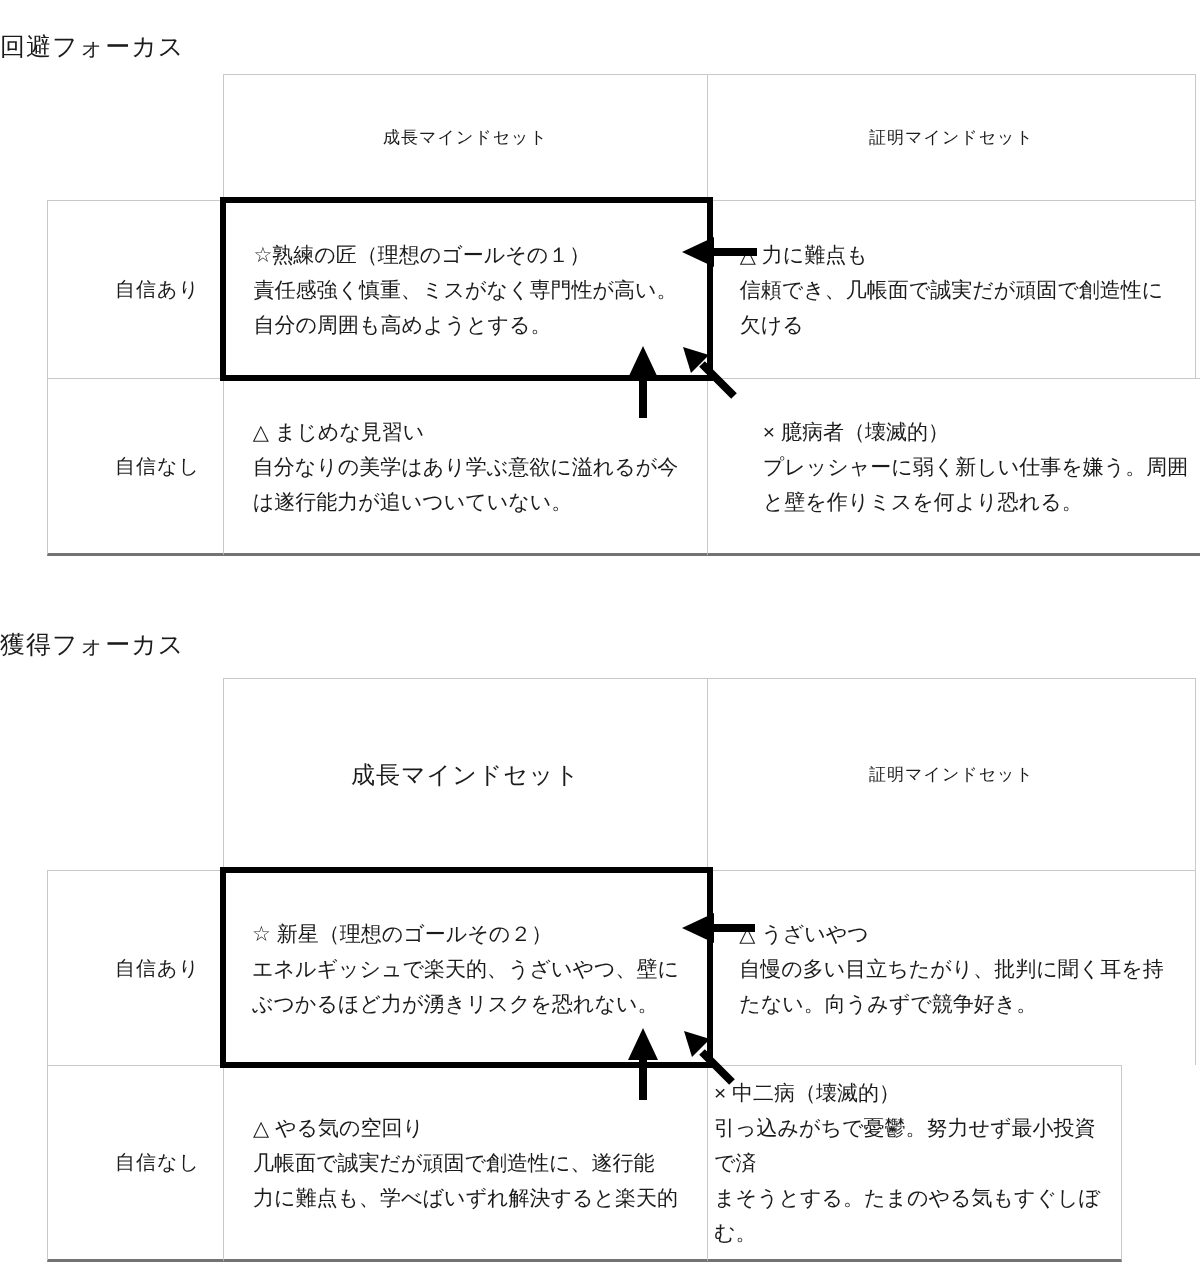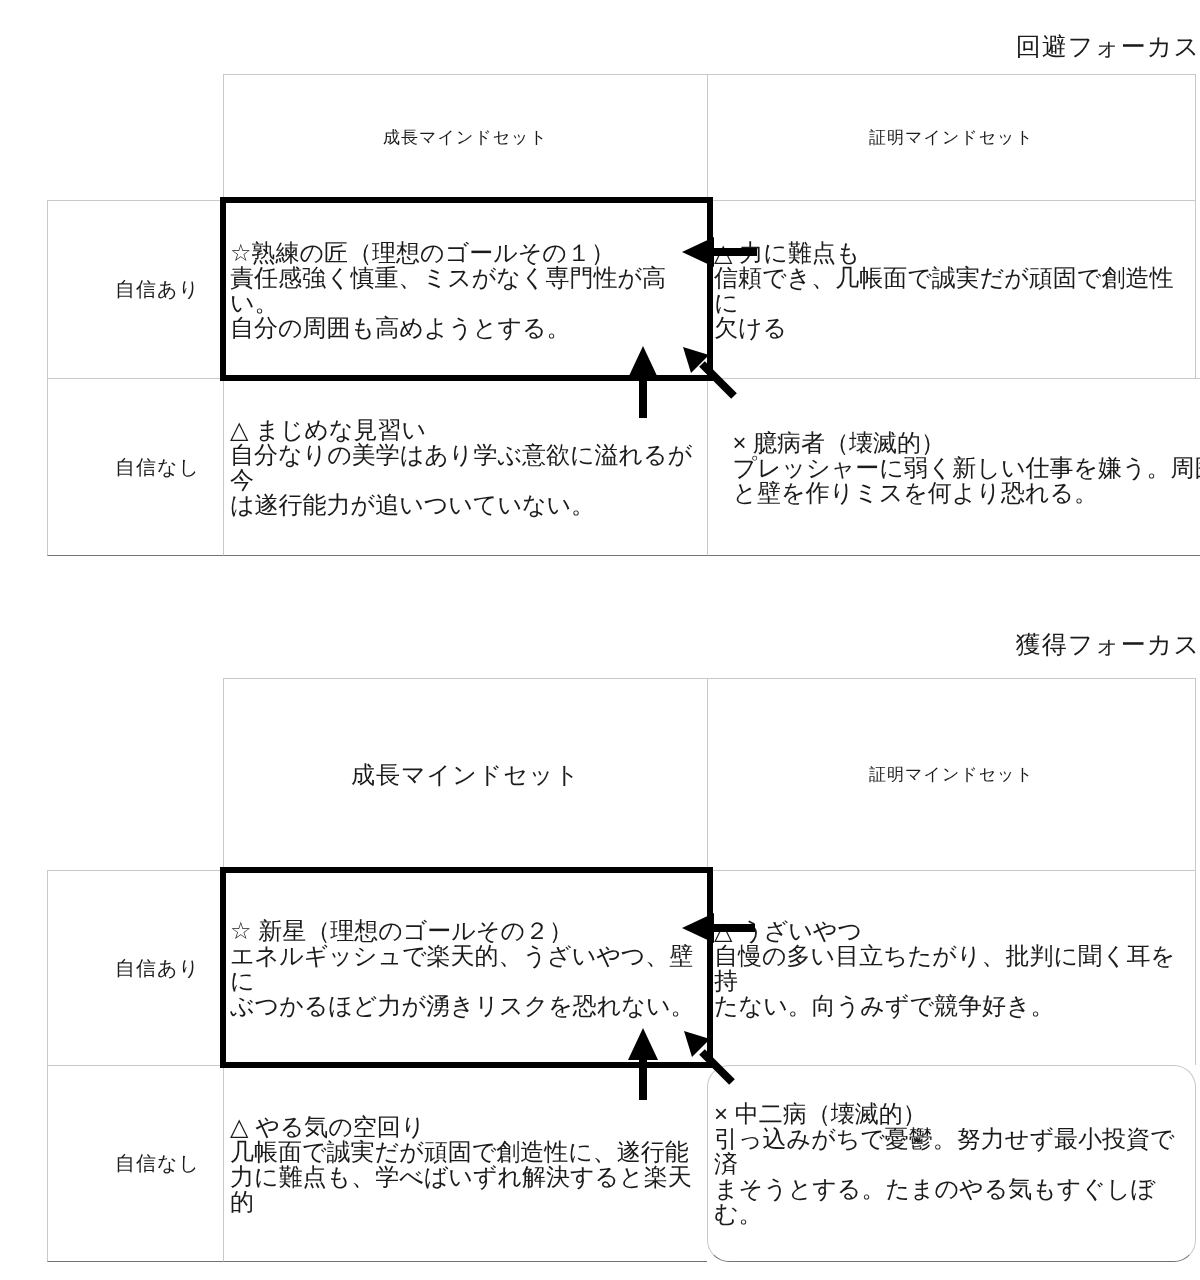--- a/index.html
+++ b/index.html
@@ -2,56 +2,56 @@
 <html lang="ja"><head>
 <meta charset="utf-8">
 <style>
   html,body{margin:0;padding:0;background:#ffffff;}
   body{
     width:1200px;height:1280px;position:relative;overflow:hidden;
     font-family:"Liberation Sans","DejaVu Sans",sans-serif;
     color:#1b1b1b;
   }
   .page-title{
-    position:absolute;left:0;width:1200px;text-align:right;
+    position:absolute;left:0;width:1200px;text-align:left;
     font-size:25px;letter-spacing:1px;
   }
   .title-1{top:30px;}
   .title-2{top:628px;}
   .cell{
     position:absolute;box-sizing:border-box;
     border-top:1px solid #c9c9c9;border-left:1px solid #c9c9c9;
     display:flex;align-items:center;justify-content:center;
     background:#ffffff;
   }
   .edge-r{border-right:1px solid #c9c9c9;}
-  .edge-b{border-bottom:1px solid #737373;}
+  .edge-b{border-bottom:3px solid #737373;}
   .col-header{font-size:17px;letter-spacing:1px;}
   .col-header-big{font-size:24px;letter-spacing:1px;}
   .row-header{font-size:20px;letter-spacing:1px;margin-left:44px;}
-  .body-cell{font-size:24px;line-height:25px;padding:0 6px;}
+  .body-cell{font-size:21px;line-height:35px;padding:0 6px;}
   .lines{white-space:pre-line;}
   
   .t1-h1{left:223px;top:74px;width:484px;height:126px;}
   .t1-h2{left:707px;top:74px;width:489px;height:126px;}
   .t1-r1c0{left:3px;top:200px;width:220px;height:178px;}
   .t1-r1c1{left:223px;top:200px;width:484px;height:178px;}
   .t1-r1c2{left:707px;top:200px;width:489px;height:178px;}
   .t1-r2c0{left:3px;top:378px;width:220px;height:178px;}
   .t1-r2c1{left:223px;top:378px;width:484px;height:178px;}
   .t1-r2c2{left:707px;top:378px;width:537px;height:178px;}
   
   .t2-h1{left:223px;top:678px;width:484px;height:192px;}
   .t2-h2{left:707px;top:678px;width:489px;height:192px;}
   .t2-r1c0{left:3px;top:870px;width:220px;height:195px;}
   .t2-r1c1{left:223px;top:870px;width:484px;height:195px;}
   .t2-r1c2{left:707px;top:870px;width:489px;height:195px;}
   .t2-r2c0{left:3px;top:1065px;width:220px;height:197px;}
   .t2-r2c1{left:223px;top:1065px;width:484px;height:197px;}
-  .t2-r2c2{left:707px;top:1065px;width:489px;height:197px;border-radius:22px;}
+  .t2-r2c2{left:707px;top:1065px;width:415px;height:197px;}
   
   .highlight-box{
     position:absolute;box-sizing:border-box;border:6px solid #000000;
     background:transparent;z-index:5;pointer-events:none;
   }
   .box-1{left:220px;top:197px;width:493px;height:184px;}
   .box-2{left:220px;top:867px;width:493px;height:201px;}
   .arrow-layer{
     position:absolute;left:0;top:0;width:1200px;height:1280px;
     z-index:6;pointer-events:none;

